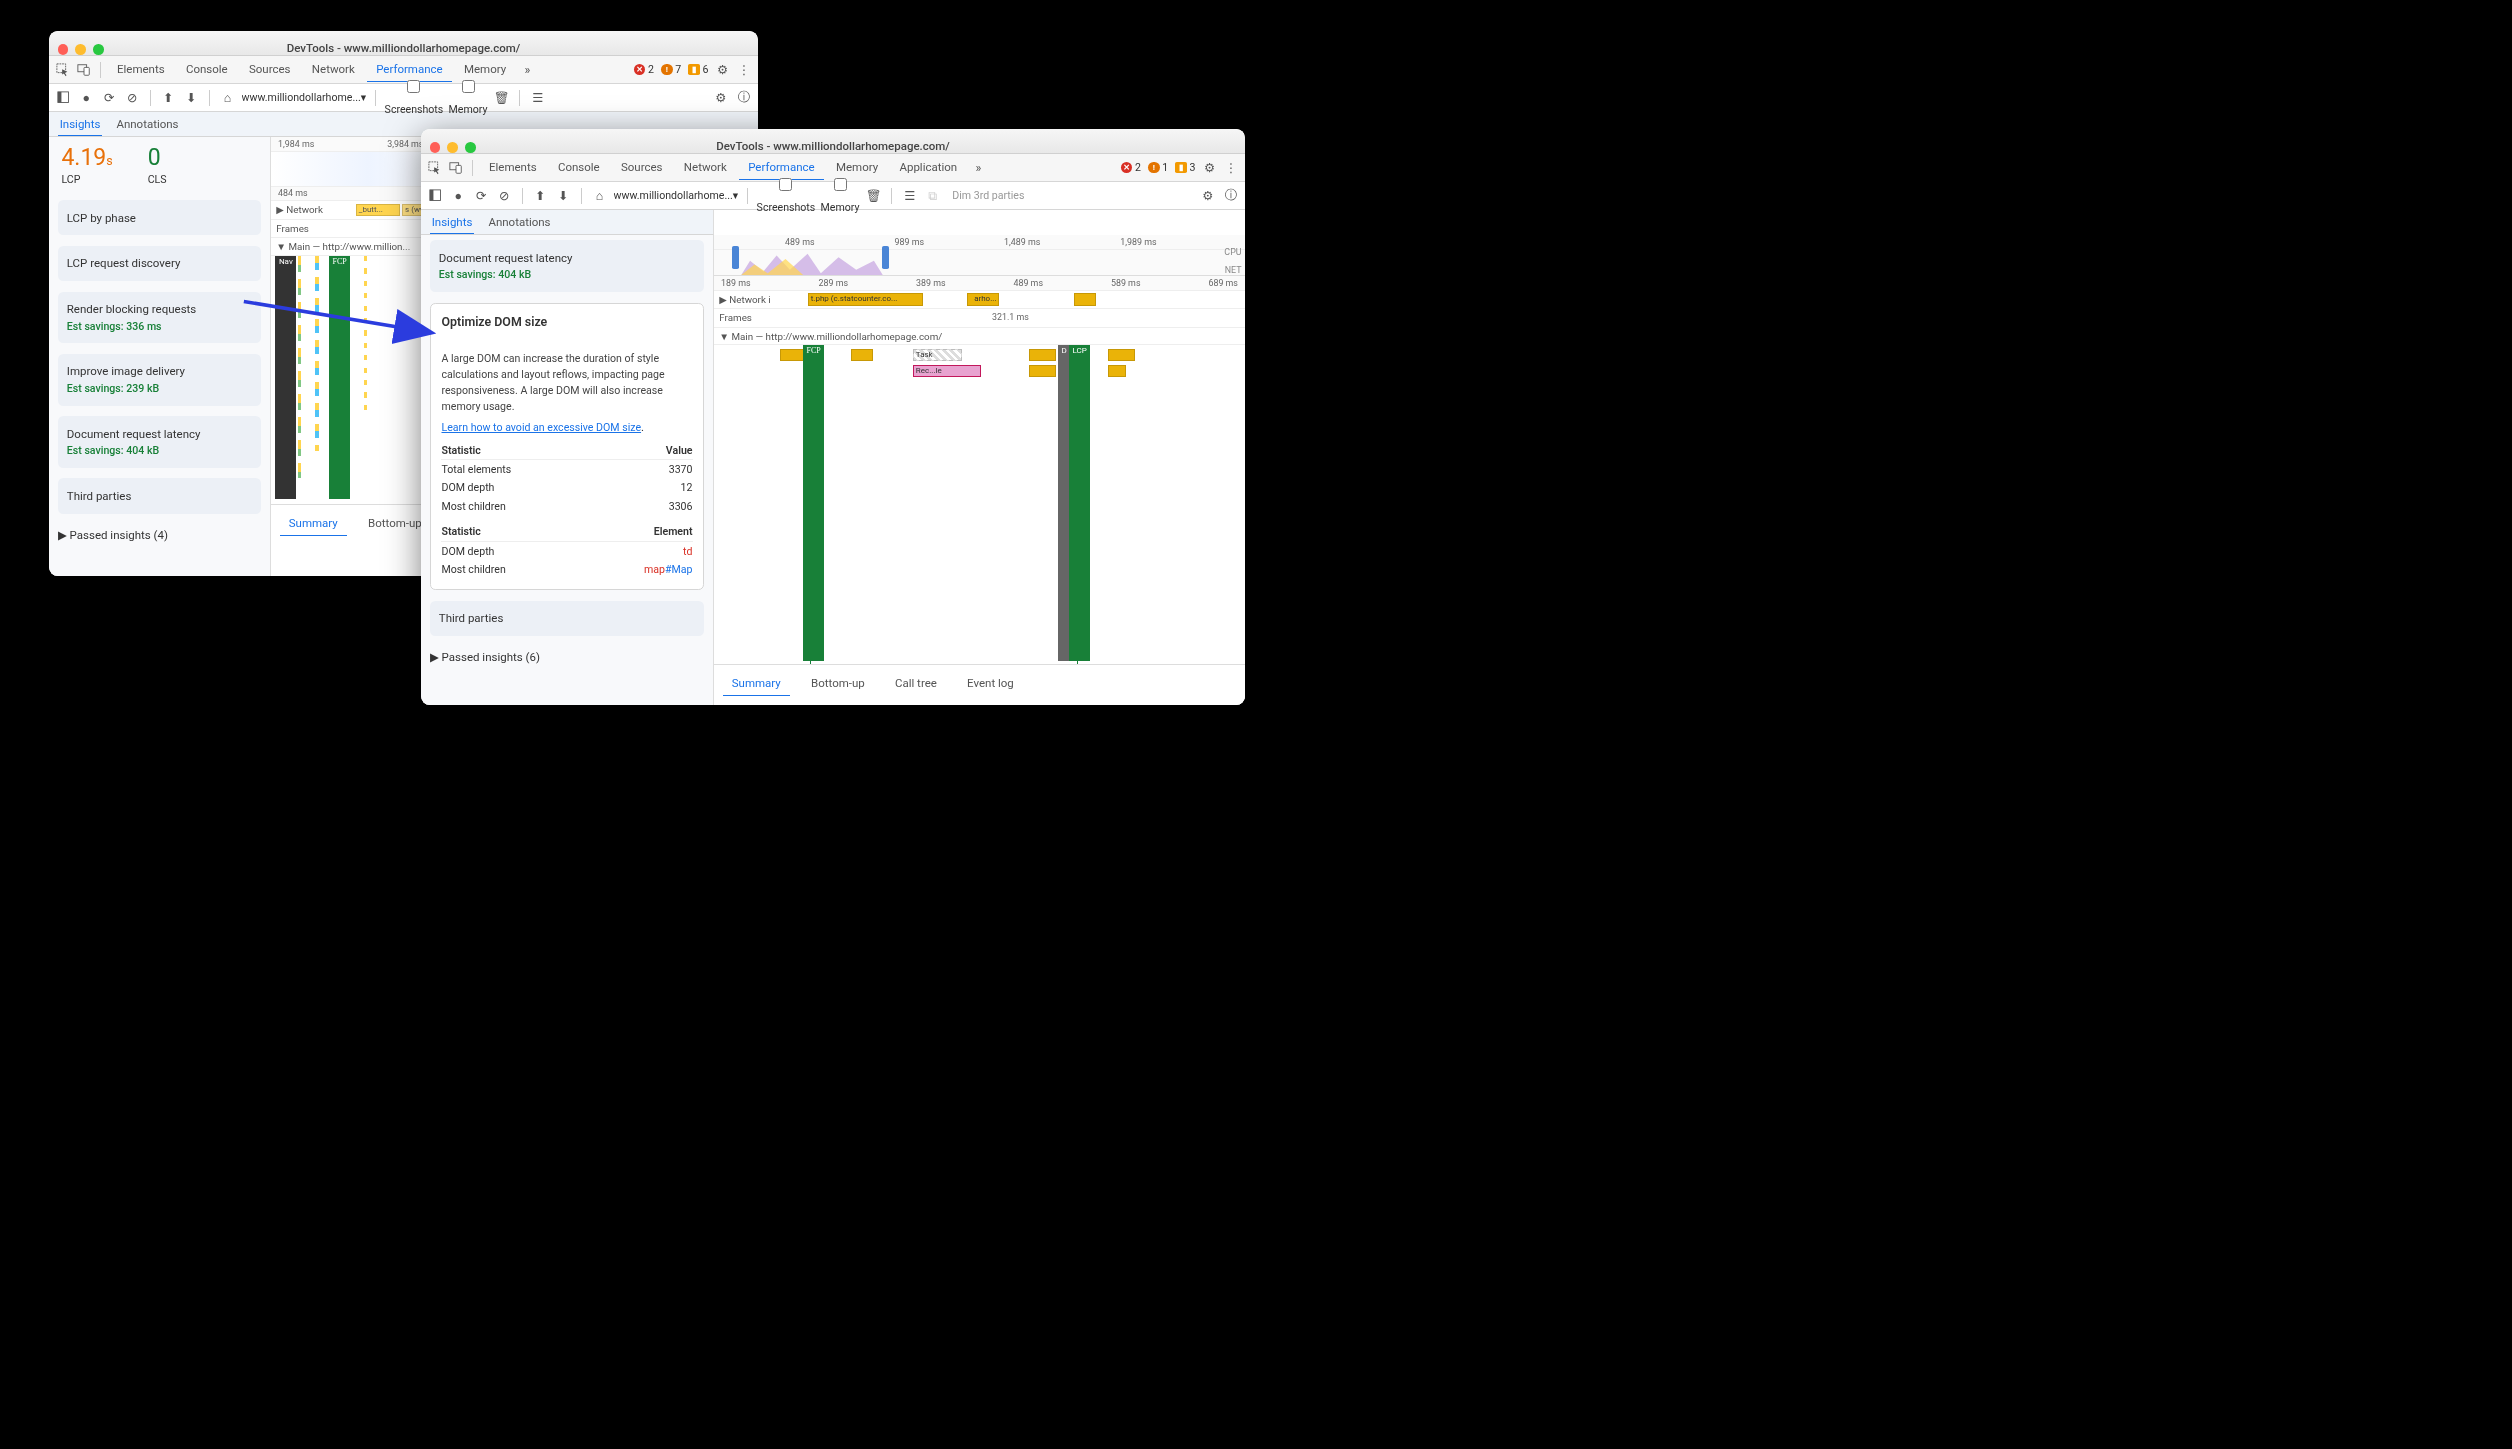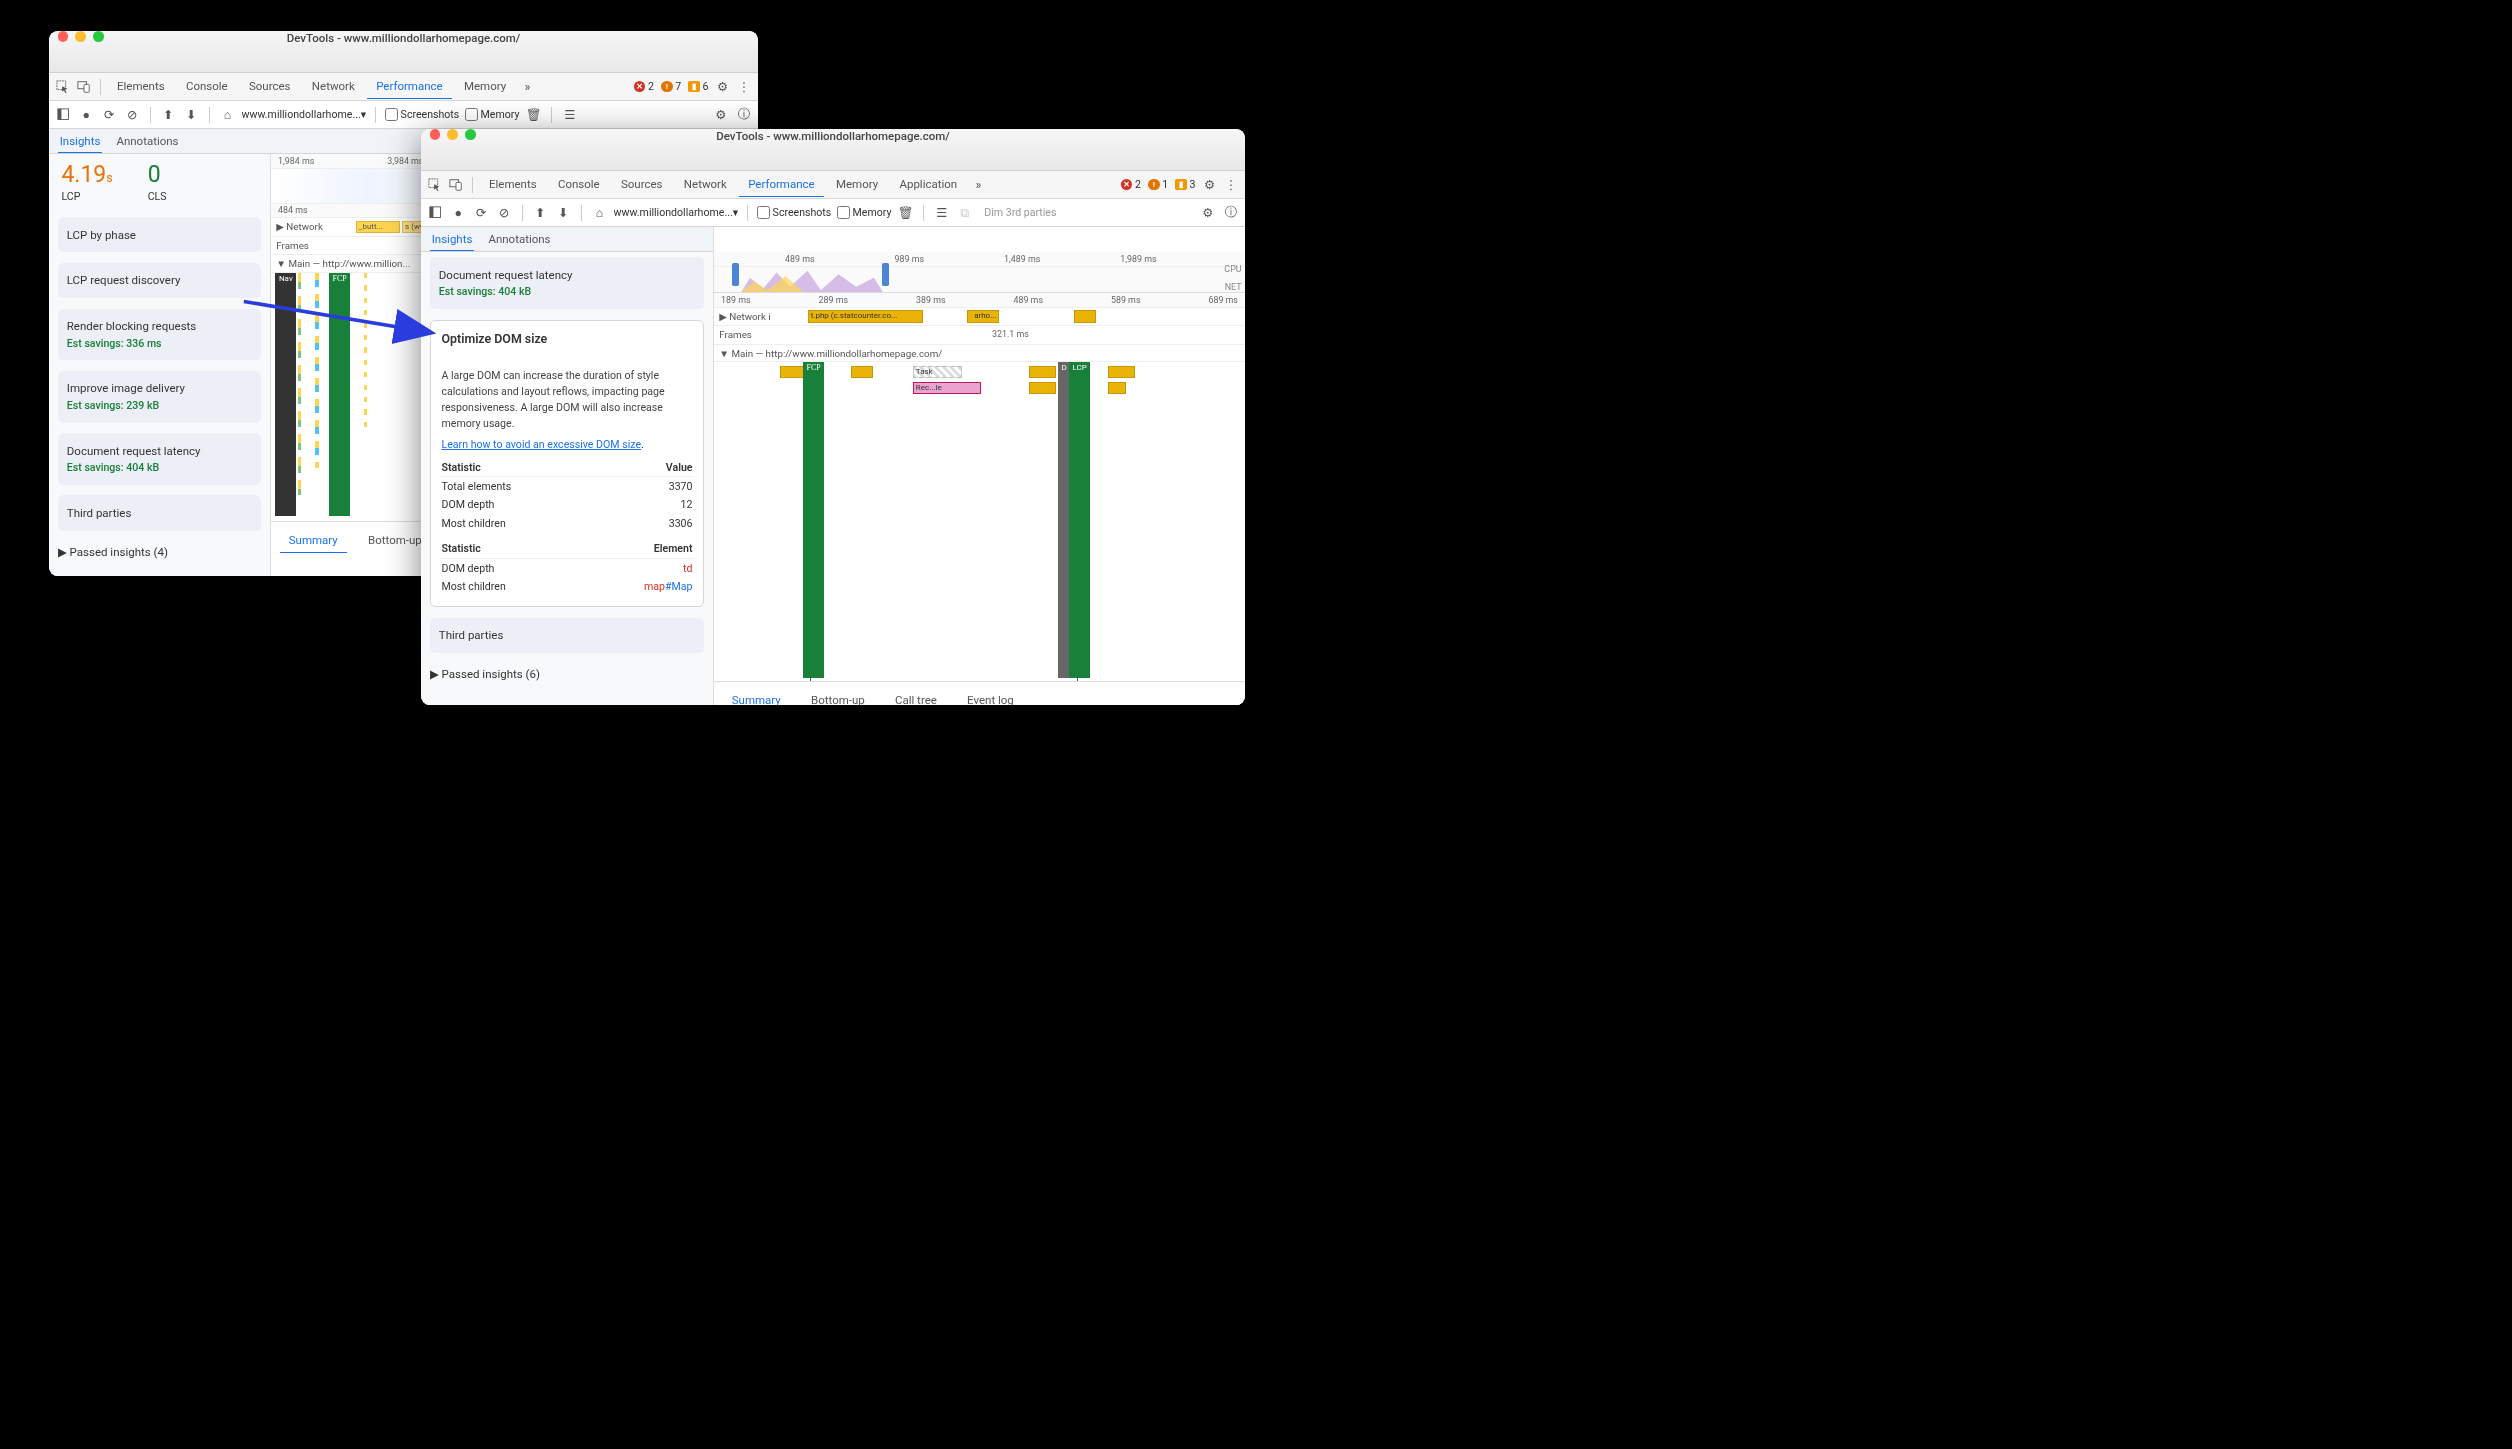--- a/index.html
+++ b/index.html
@@ -13,25 +13,25 @@
   color: #333;
 }
 .window {
   position: absolute;
   background: #fff;
   border-radius: 8.9px;
   box-shadow: 0 8.9px 35px rgba(0,0,0,0.5);
   overflow: hidden;
 }
 .titlebar {
-  height: 42px;
+  height: 25px;
   background: linear-gradient(#f6f6f6, #e8e8e8);
   border-bottom: 0.9px solid #d0d0d0;
   display: flex;
-  align-items: flex-start;
+  align-items: flex-end;
   padding: 0 8.9px;
   position: relative;
 }
 .traffic-lights {
   display: flex;
   gap: 7px;
   position: absolute;
   left: 8.9px;
 }
 .tl {
@@ -100,21 +100,21 @@
 }
 .url-select {
   display:flex; align-items:center;
   border: none;
   max-width: 160px;
   overflow: hidden;
   text-overflow: ellipsis;
   white-space: nowrap;
   color:#333;
 }
-.checkbox-wrap { display:inline-flex; align-items:center; gap:3px; }
+.checkbox-wrap { display:inline-flex; align-items:center; gap:10px;flex-direction:column; }
 .checkbox-wrap input { margin:0; }
 .sub-tabs {
   display:flex;
   align-items:center;
   height:25px;
   border-bottom: 0.9px solid #d6d6d6;
   background:#f0f4f9;
   padding:0 8.9px;
   gap:12.4px;
   font-size:11.5px;

